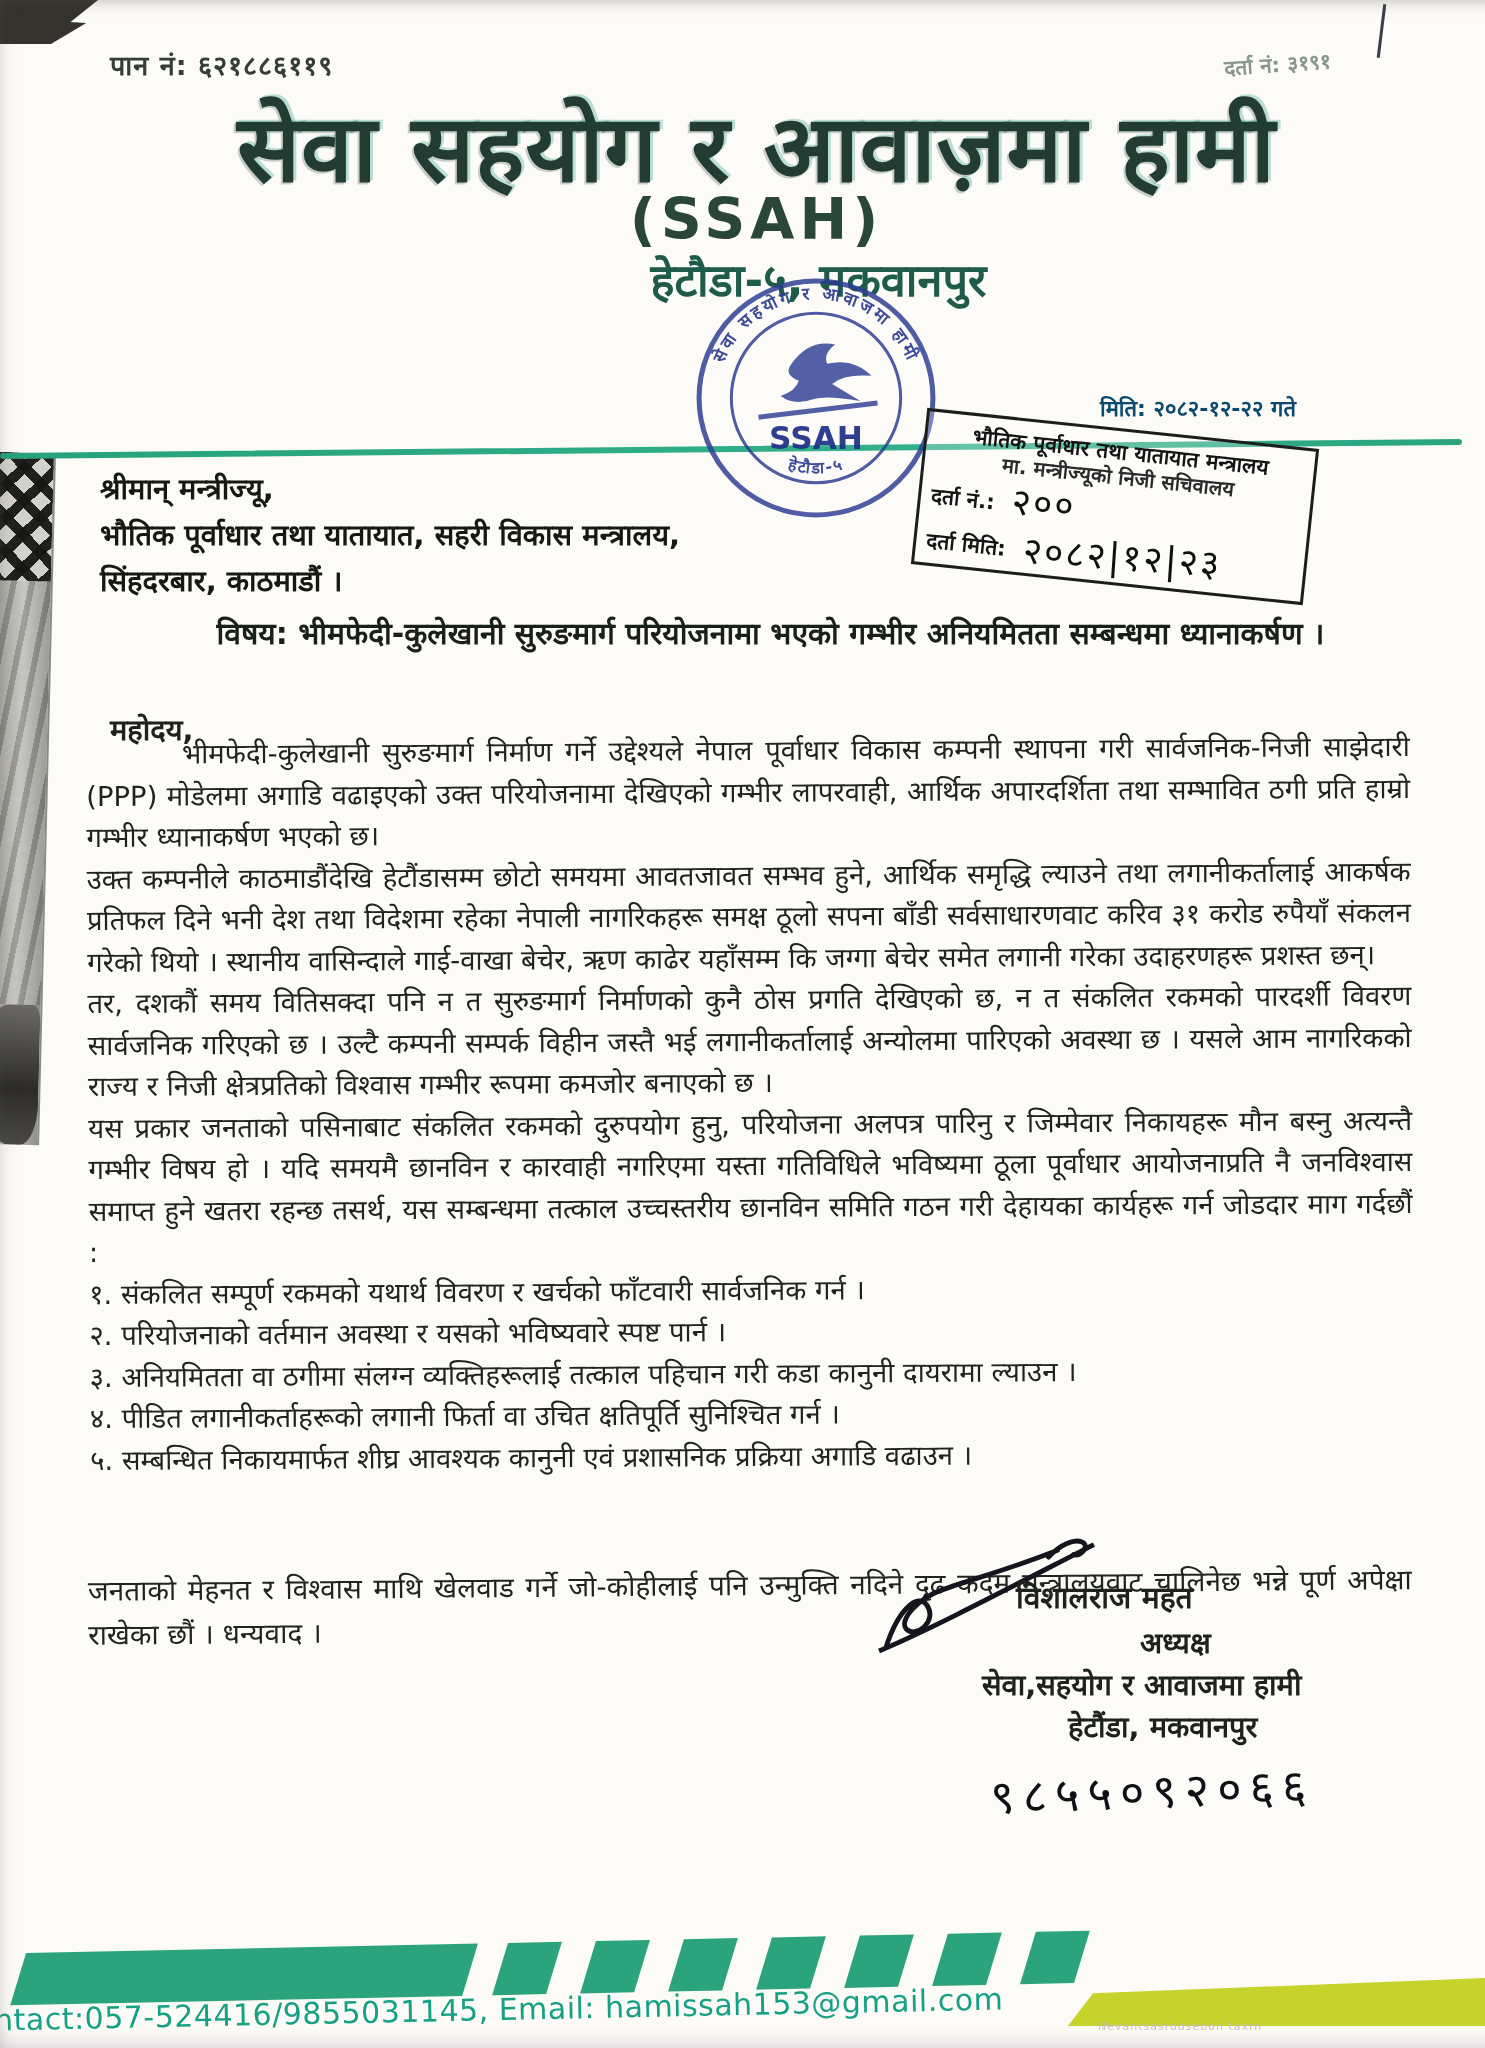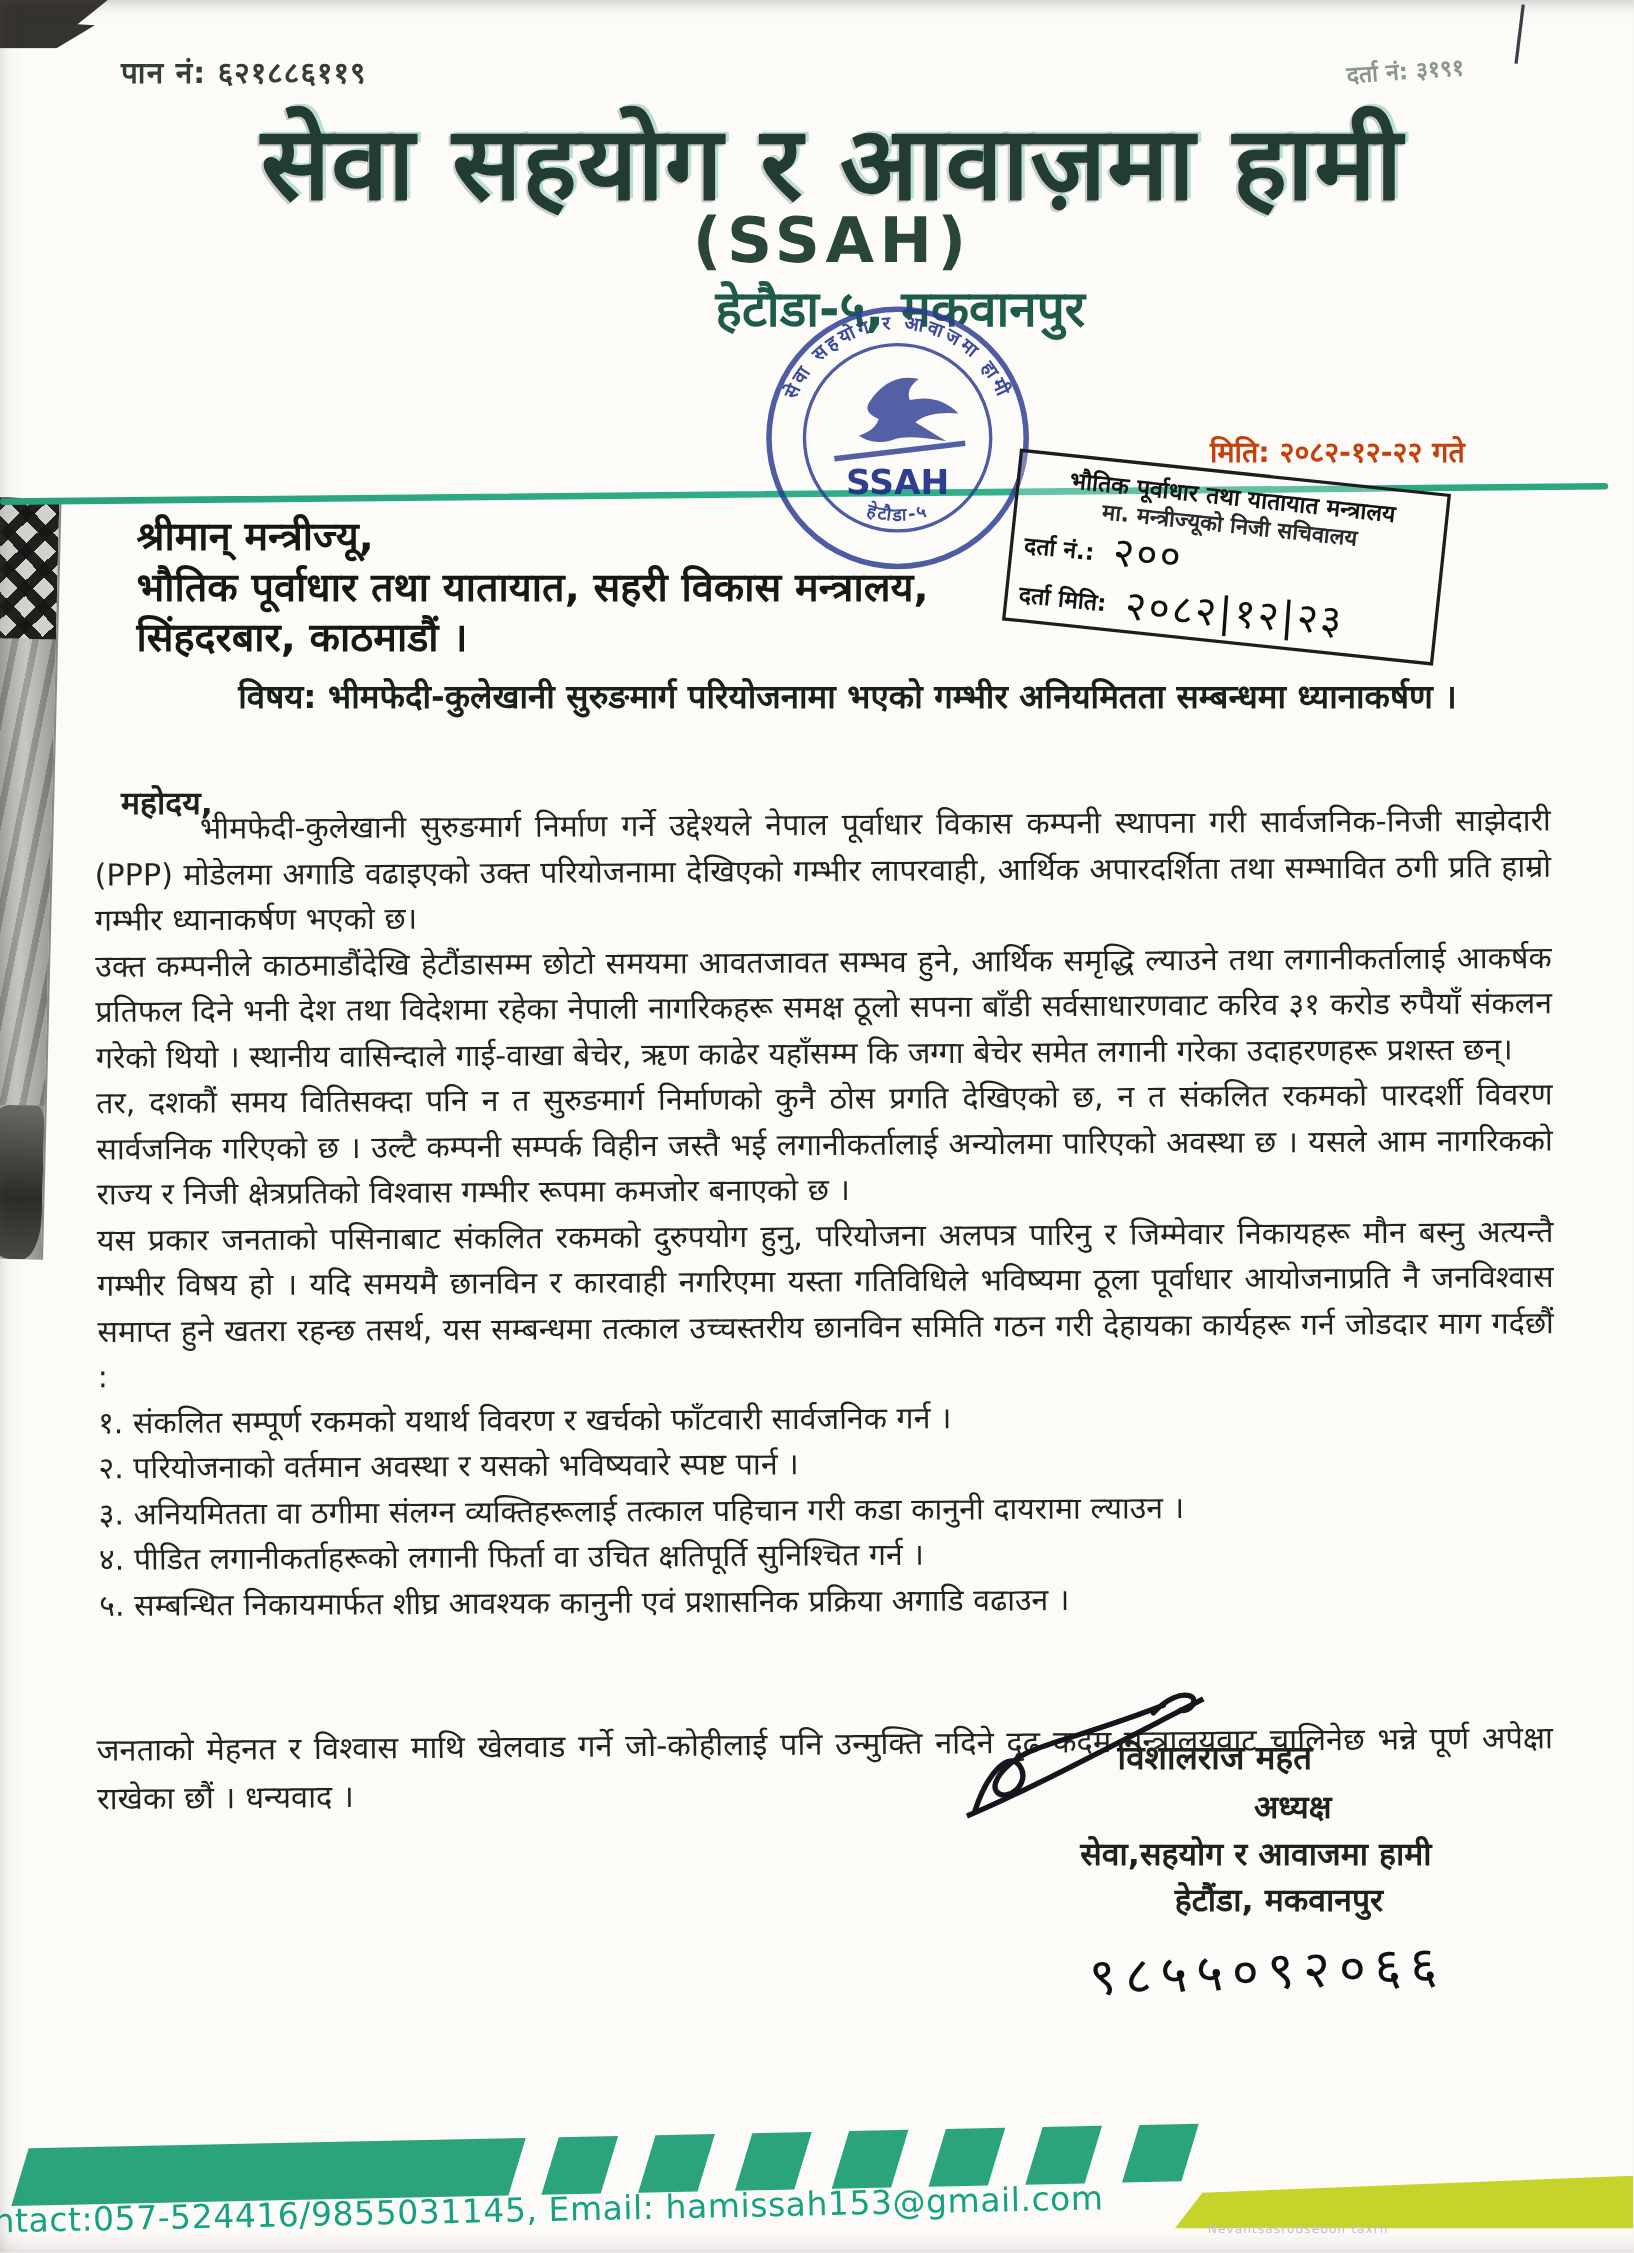--- a/index.html
+++ b/index.html
@@ -30,36 +30,36 @@
 
   
   .phone-top{left:110px;top:46px;font-size:27px;font-weight:bold;color:#343d36;letter-spacing:1px;}
   .regno-top{left:1224px;top:50px;font-size:21px;font-weight:bold;color:#7d8c84;transform:rotate(-4deg);opacity:.9;}
   .org-title{left:0;right:0;top:82px;text-align:center;font-size:93px;font-weight:bold;color:#223c33;
         letter-spacing:1px;text-shadow:3px -2px 0 rgba(47,160,140,.32),-2px 2px 0 rgba(18,40,30,.22);}
   .org-acronym{left:0;right:0;top:186px;text-align:center;font-size:57px;font-weight:bold;color:#2a463a;letter-spacing:5px;}
   .org-location{left:0;right:0;top:248px;text-align:center;font-size:45px;font-weight:bold;color:#1e5b4a;transform:translateX(62px);}
   .rule{left:0;top:446px;width:1462px;height:6px;border-radius:3px;transform:rotate(-0.55deg);
         background:linear-gradient(90deg,#27a27b,#31b08b 60%,#2aa57f);}
-  .date-line{left:1100px;top:392px;font-size:26px;font-weight:bold;color:#c2410c;}
+  .date-line{left:1100px;top:392px;font-size:22px;font-weight:bold;color:#0c4a6e;}
 
   
   .seal{left:690px;top:272px;width:252px;height:252px;opacity:.92;}
 
   
   .mbox{left:918px;top:428px;width:368px;border:3px solid #1d1d1d;transform:rotate(6deg);
         padding:8px 10px 2px;color:#141414;background:rgba(255,255,255,.25);}
   .mbox .l1{font-size:21px;font-weight:bold;text-align:center;line-height:26px;}
   .mbox .l2{font-size:20px;font-weight:bold;text-align:center;line-height:25px;color:#2b2b2b;}
   .mbox .row{font-size:21px;font-weight:bold;line-height:40px;white-space:nowrap;}
   .mbox .hand{display:inline-block;font-size:37px;font-weight:400;letter-spacing:2px;
         margin-left:10px;transform:rotate(-2deg) translateY(2px);color:#101010;}
 
   
-  .recipient{left:124px;top:466px;font-size:36px;font-weight:bold;line-height:46px;color:#15190f;}
+  .recipient{left:100px;top:466px;font-size:29px;font-weight:bold;line-height:46px;color:#15190f;}
   .subject{left:0;right:0;top:612px;text-align:center;font-size:30px;font-weight:bold;color:#191f1a;transform:translateX(14px);}
   .salutation{left:110px;top:688px;font-size:29px;font-weight:600;margin-top:21px;}
   .body-text{left:88px;top:730px;width:1324px;font-size:27.5px;line-height:41.5px;
         text-align:justify;color:#20241f;transform:rotate(-0.35deg);}
   .body-text p{margin:0;}
   .body-text p.indent{text-indent:96px;}
   .demands div{margin:0;}
   .closing{left:88px;top:1564px;width:1324px;font-size:28px;line-height:44px;text-align:justify;
         color:#20241f;transform:rotate(-0.5deg);}
 

